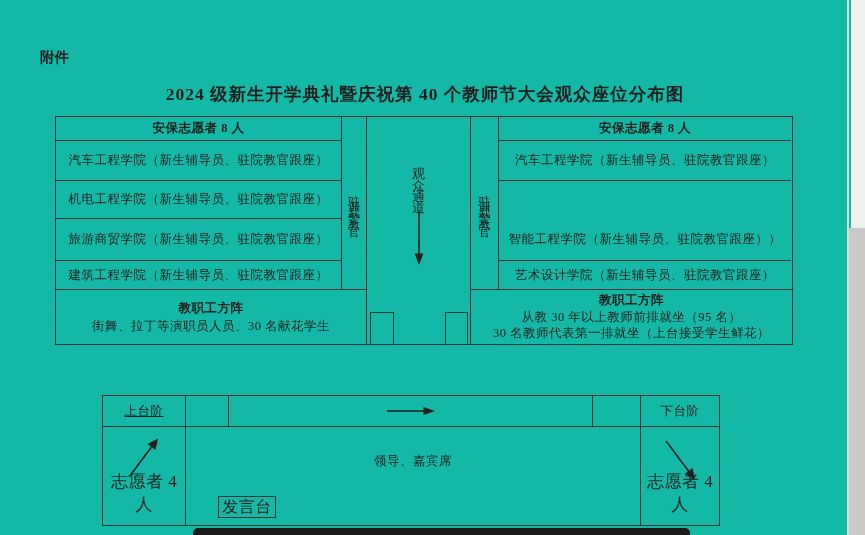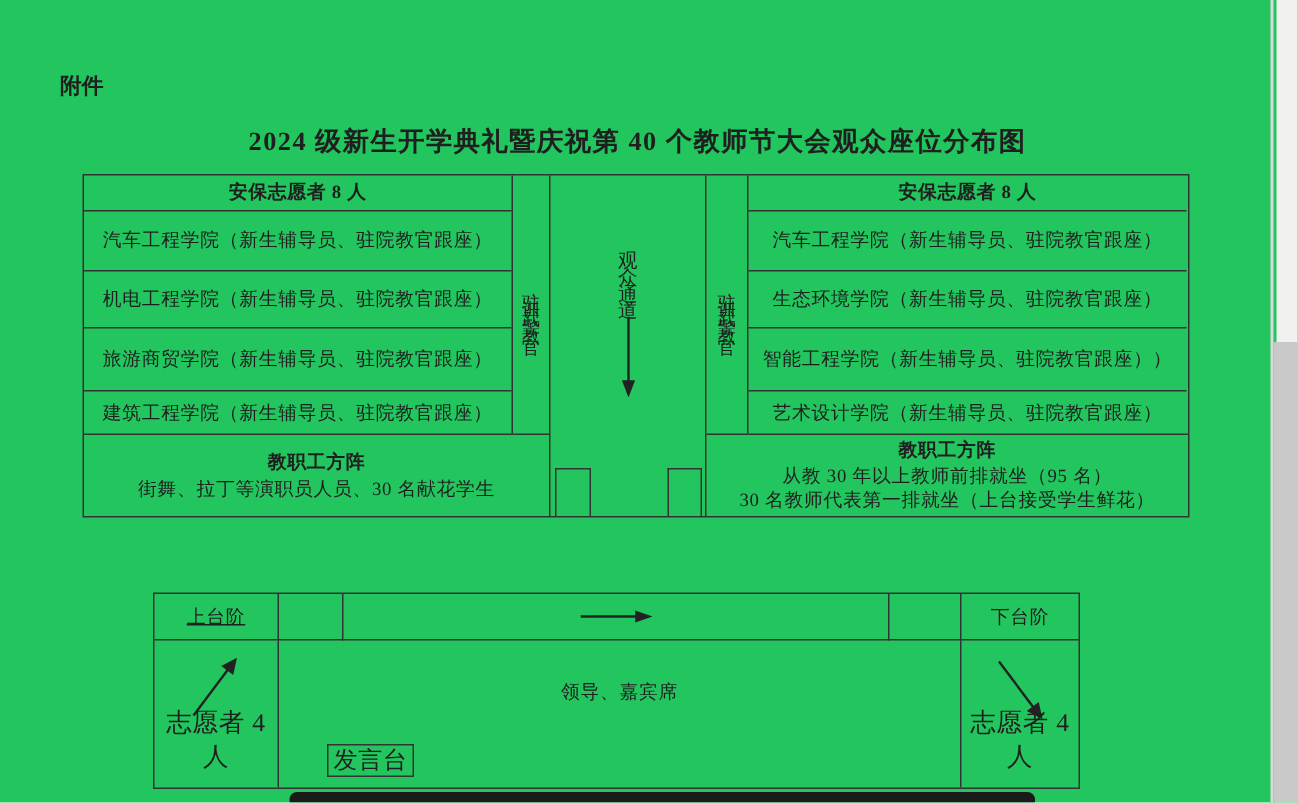--- a/index.html
+++ b/index.html
@@ -1,17 +1,17 @@
 <!DOCTYPE html>
 <html><head>
 <meta charset="utf-8">
 <style>
   html,body { margin:0; padding:0; background:#ffffff; }
   .page {
-    position:relative; width:865px; height:535px; background:#22c55e; overflow:hidden;
+    position:relative; width:865px; height:535px; background:#14b8a6; overflow:hidden;
     font-family:"Liberation Serif","DejaVu Serif",serif; color:#1f1f1f;
   }
   .abs { position:absolute; }
   .cell {
     position:absolute; display:flex; align-items:center; justify-content:center;
     font-size:12.5px; letter-spacing:0.5px; text-align:center; box-sizing:border-box;
   }
   .bold { font-weight:bold; }
   .bb { border-bottom:1.5px solid #333;text-align:center; }
   .bt { border-top:1.5px solid #333; }
@@ -95,21 +95,20 @@
       <div class="abs" style="left:3px; bottom:0; width:24px; height:32px; border:1.5px solid #333; border-bottom:none; box-sizing:border-box;"></div>
       <div class="abs" style="right:2px; bottom:0; width:23px; height:32px; border:1.5px solid #333; border-bottom:none; box-sizing:border-box;"></div>
     </div>
 
     <div class="cell br" style="left:415px; top:0; width:28px; height:172px;">
       <span class="vtext">驻训武警教官</span>
     </div>
 
     <div class="cell bb bold" style="left:443px; top:0; width:292px; height:24px;">安保志愿者 8 人</div>
     <div class="cell bb" style="left:443px; top:24px; width:292px; height:40px;">汽车工程学院（新生辅导员、驻院教官跟座）</div>
-    <div class="cell bb" style="left:443px; top:64px; width:292px; height:38px;">生态环境学院（新生辅导员、驻院教官跟座）</div>
     <div class="cell bb" style="left:443px; top:102px; width:292px; height:42px;">智能工程学院（新生辅导员、驻院教官跟座））</div>
     <div class="cell" style="left:443px; top:144px; width:292px; height:28px;">艺术设计学院（新生辅导员、驻院教官跟座）</div>
 
     <div class="cell bt footer-cell" style="left:415px; top:172px; right:0; bottom:0; line-height:1.35;">
       <div class="bold">教职工方阵</div>
       <div>从教 30 年以上教师前排就坐（95 名）</div>
       <div>30 名教师代表第一排就坐（上台接受学生鲜花）</div>
     </div>
   </div>
 

